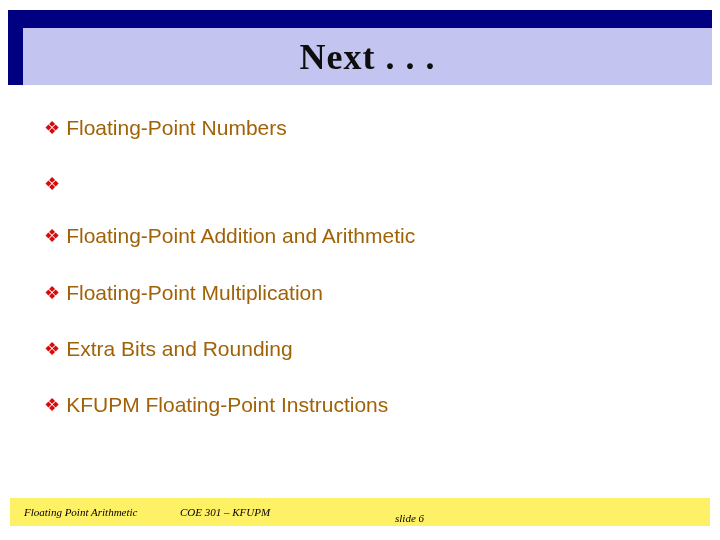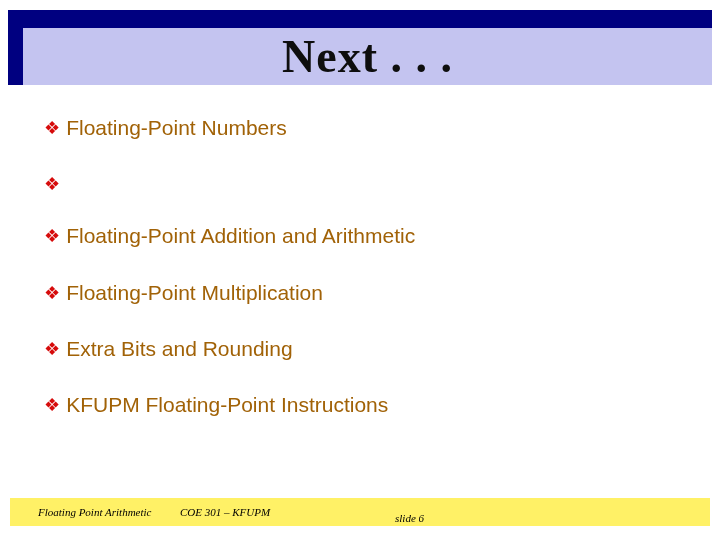--- a/index.html
+++ b/index.html
@@ -22,21 +22,21 @@
     left: 15px;
     width: 689px;
     height: 57px;
     background: #c4c4f0;
     display: flex;
     align-items: center;
     justify-content: center;
   }
   .title-text {
     font-family: "Comic Sans MS", "Chalkboard", "Segoe Script", cursive;
-    font-size: 46px;
+    font-size: 36px;
     font-weight: bold;
     color: #0e0e0e;
     letter-spacing: 1px;
   }
   .content {
     position: absolute;
     top: 115px;
     left: 44px;
     width: 630px;
   }
@@ -67,21 +67,21 @@
     background: #fff166;
     display: flex;
     align-items: center;
   }
   .footer-cell {
     font-family: Georgia, "Times New Roman", serif;
     font-style: italic;
     font-size: 11px;
     color: #000;
   }
-  .footer-left  { padding-left: 28px; width: 170px; }
+  .footer-left  { padding-left: 14px; width: 170px; }
   .footer-mid   { width: 215px; }
   .footer-page  { width: 150px; margin-top: 12px; }
 </style>
 </head>
 <body>
 
 <div class="slide">
 
   <div class="title-band">
     <div class="title-inner">

